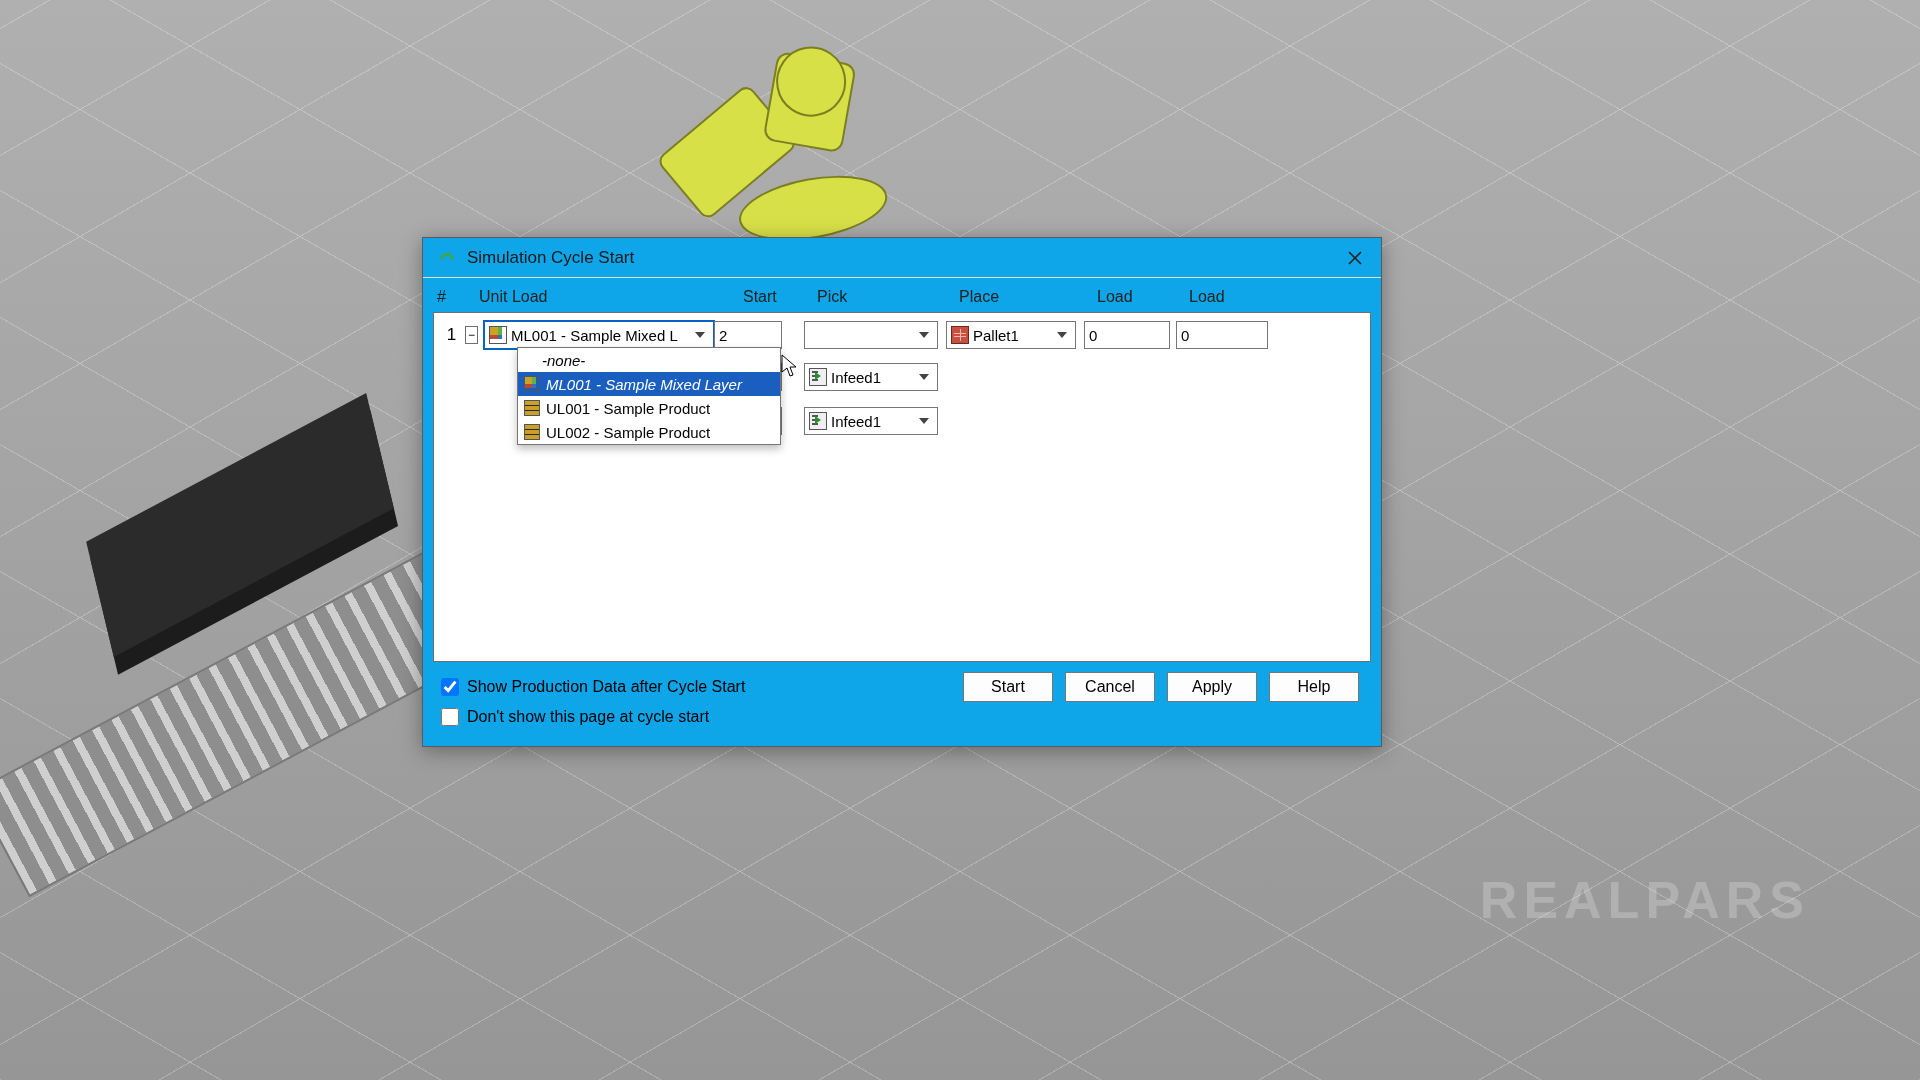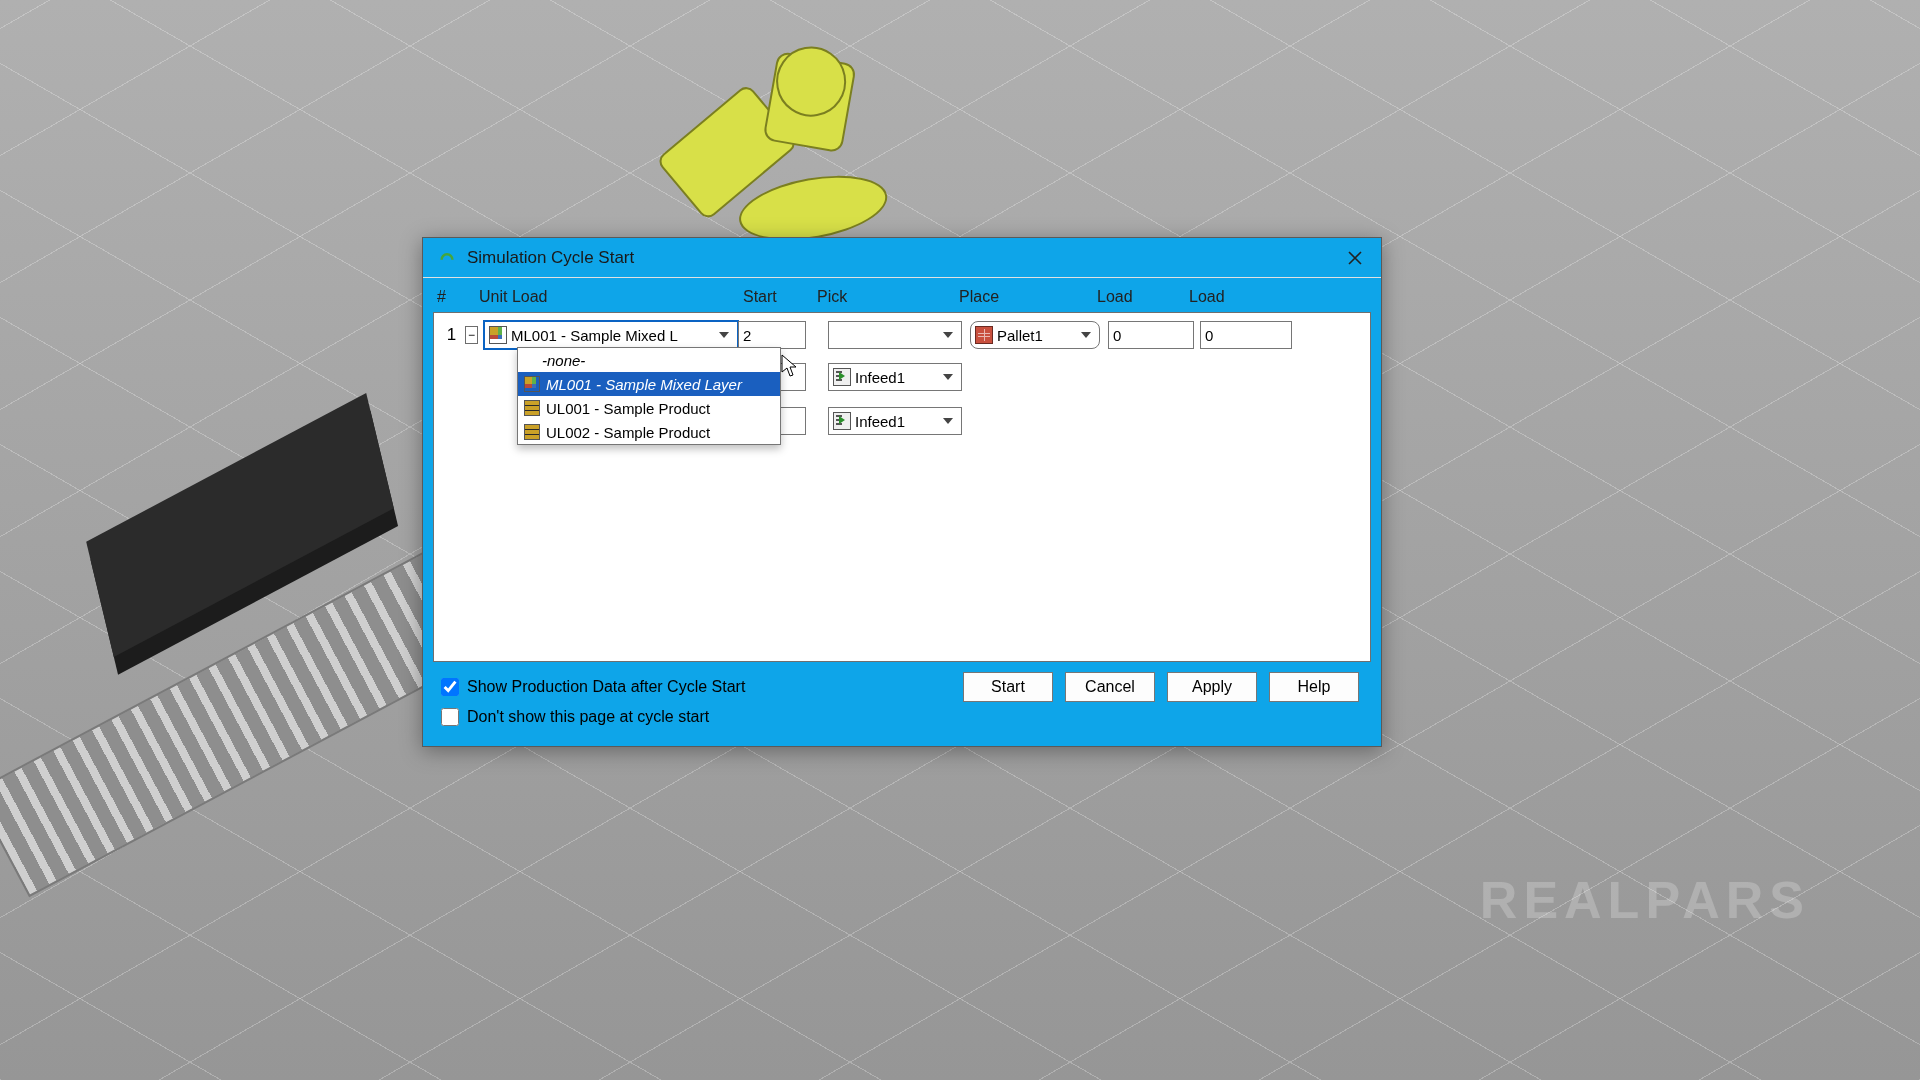--- a/index.html
+++ b/index.html
@@ -172,21 +172,21 @@
     }
     .num-input input, .combo input {
       border: none; outline: none; width: 100%;
       font-size: 15px; font-family: inherit;
       background: transparent;
     }
 
     
     .c { display: flex; align-items: center; }
     .c-num   { width: 46px; }
-    .c-load  { width: 254px; }
+    .c-load  { width: 230px; }
     .c-layers{ width: 74px;  padding-right: 6px; }
     .c-pick  { width: 142px; padding-right: 8px; margin-left: 16px; }
     .c-place { width: 138px; padding-right: 8px; }
     .c-layer { width: 92px;  padding-right: 6px; }
     .c-unit  { width: 92px;  }
 
     .highlight { outline: 2px solid #0a63c3; outline-offset: -1px; }
 
     
     .dropdown-list {
@@ -361,21 +361,21 @@
           <div class="combo" style="width:100%;">
             <span class="lbl"></span>
             <span class="dd">
               <svg width="10" height="6" viewBox="0 0 10 6">
                   <path d="M0 0 L5 6 L10 0" fill="#444"></path>
                 </svg>
             </span>
           </div>
         </div>
         <div class="c c-place">
-          <div class="combo" style="width:100%;border-radius:8px;">
+          <div class="combo" style="width:100%;">
             <span class="ic pallet-icon"></span>
             <span class="lbl">Pallet1</span>
             <span class="dd">
               <svg width="10" height="6" viewBox="0 0 10 6">
                   <path d="M0 0 L5 6 L10 0" fill="#444"></path>
                 </svg>
             </span>
           </div>
         </div>
         <div class="c c-layer">

